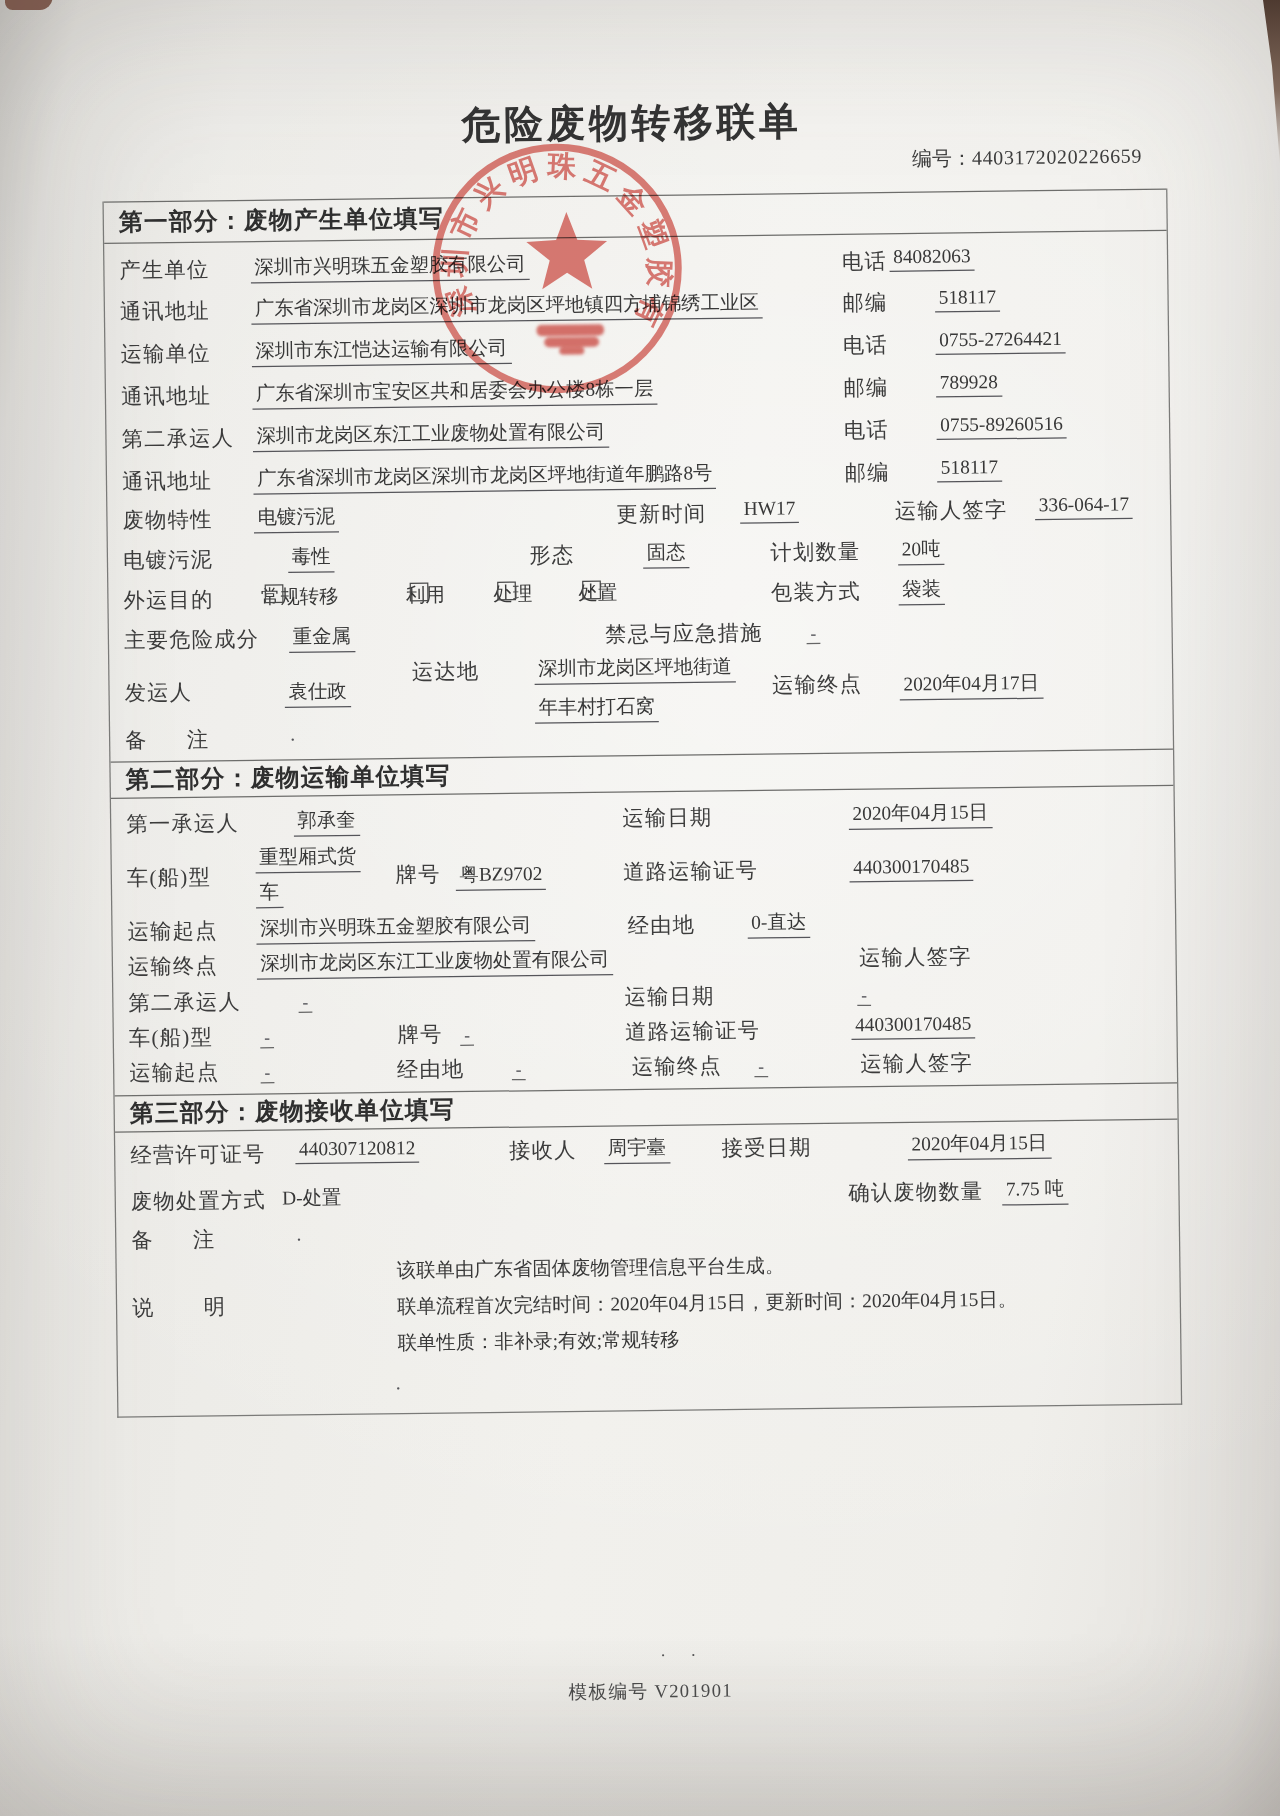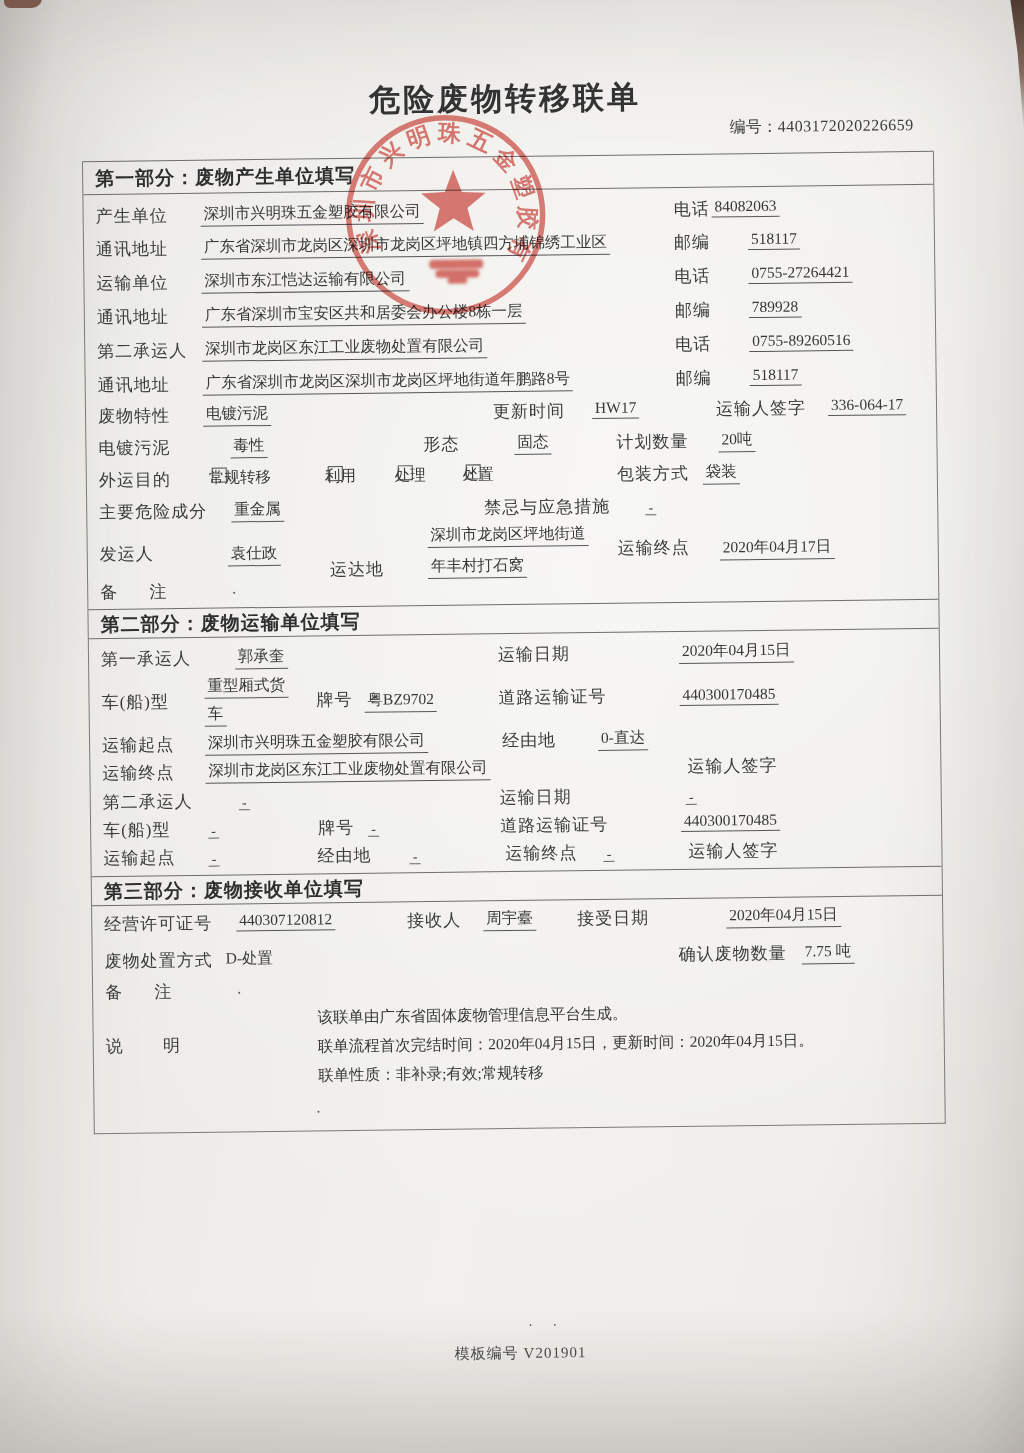--- a/index.html
+++ b/index.html
@@ -136,34 +136,34 @@
         </span>
         <span class="p" style="left:306px">
           <span>处理</span>
             <span class="cb"></span>
         </span>
         <span class="p" style="left:374px">
           <span>处置</span>
             <span class="cb">✓</span>
         </span>
         <span class="lbl" style="left:530px">包装方式</span>
-        <span class="v" style="left:616px">袋装</span>
+        <span class="v" style="left:632px">袋装</span>
       </div>
 
       <div class="row" style="top:340px">
         <span class="lbl" style="left:12px">主要危险成分</span>
         <span class="v" style="left:144px">重金属</span>
         <span class="lbl" style="left:397px">禁忌与应急措施</span>
         <span class="dash" style="left:558px;top:7px">-</span>
       </div>
 
       <div class="row" style="top:368px;height:62px">
         <span class="lbl" style="left:12px;top:14px">发运人</span>
         <span class="v" style="left:140px;top:16px">袁仕政</span>
-        <span class="lbl" style="left:242px;top:32px">运达地</span>
+        <span class="lbl" style="left:242px;top:0">运达地</span>
         <span class="v" style="left:340px;top:0">深圳市龙岗区坪地街道</span>
         <span class="v" style="left:340px;top:31px">年丰村打石窝</span>
         <span class="lbl" style="left:530px;top:14px">运输终点</span>
         <span class="v" style="left:632px;top:16px">2020年04月17日</span>
       </div>
 
       <div class="row" style="top:420px">
         <span class="lbl wsp" style="left:12px">备 注</span>
         <span class="dot" style="left:144px">.</span>
       </div>

